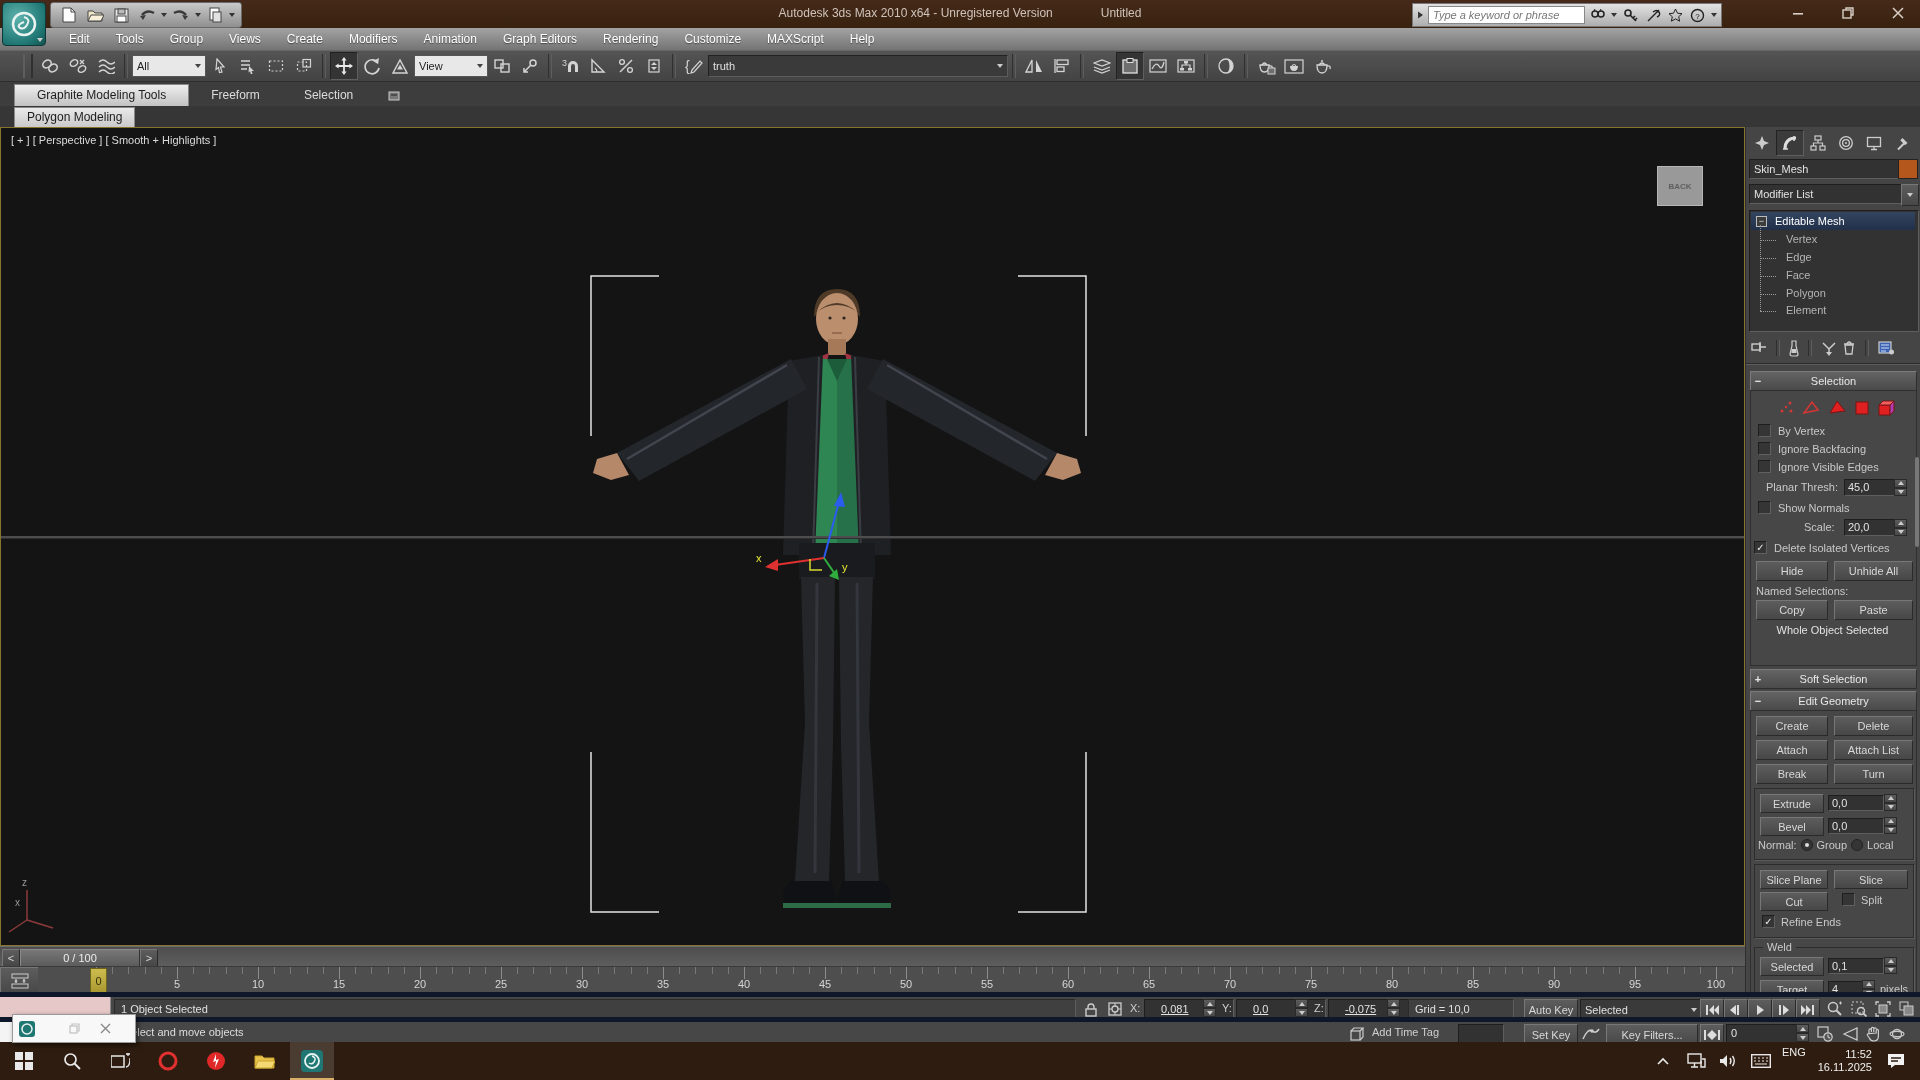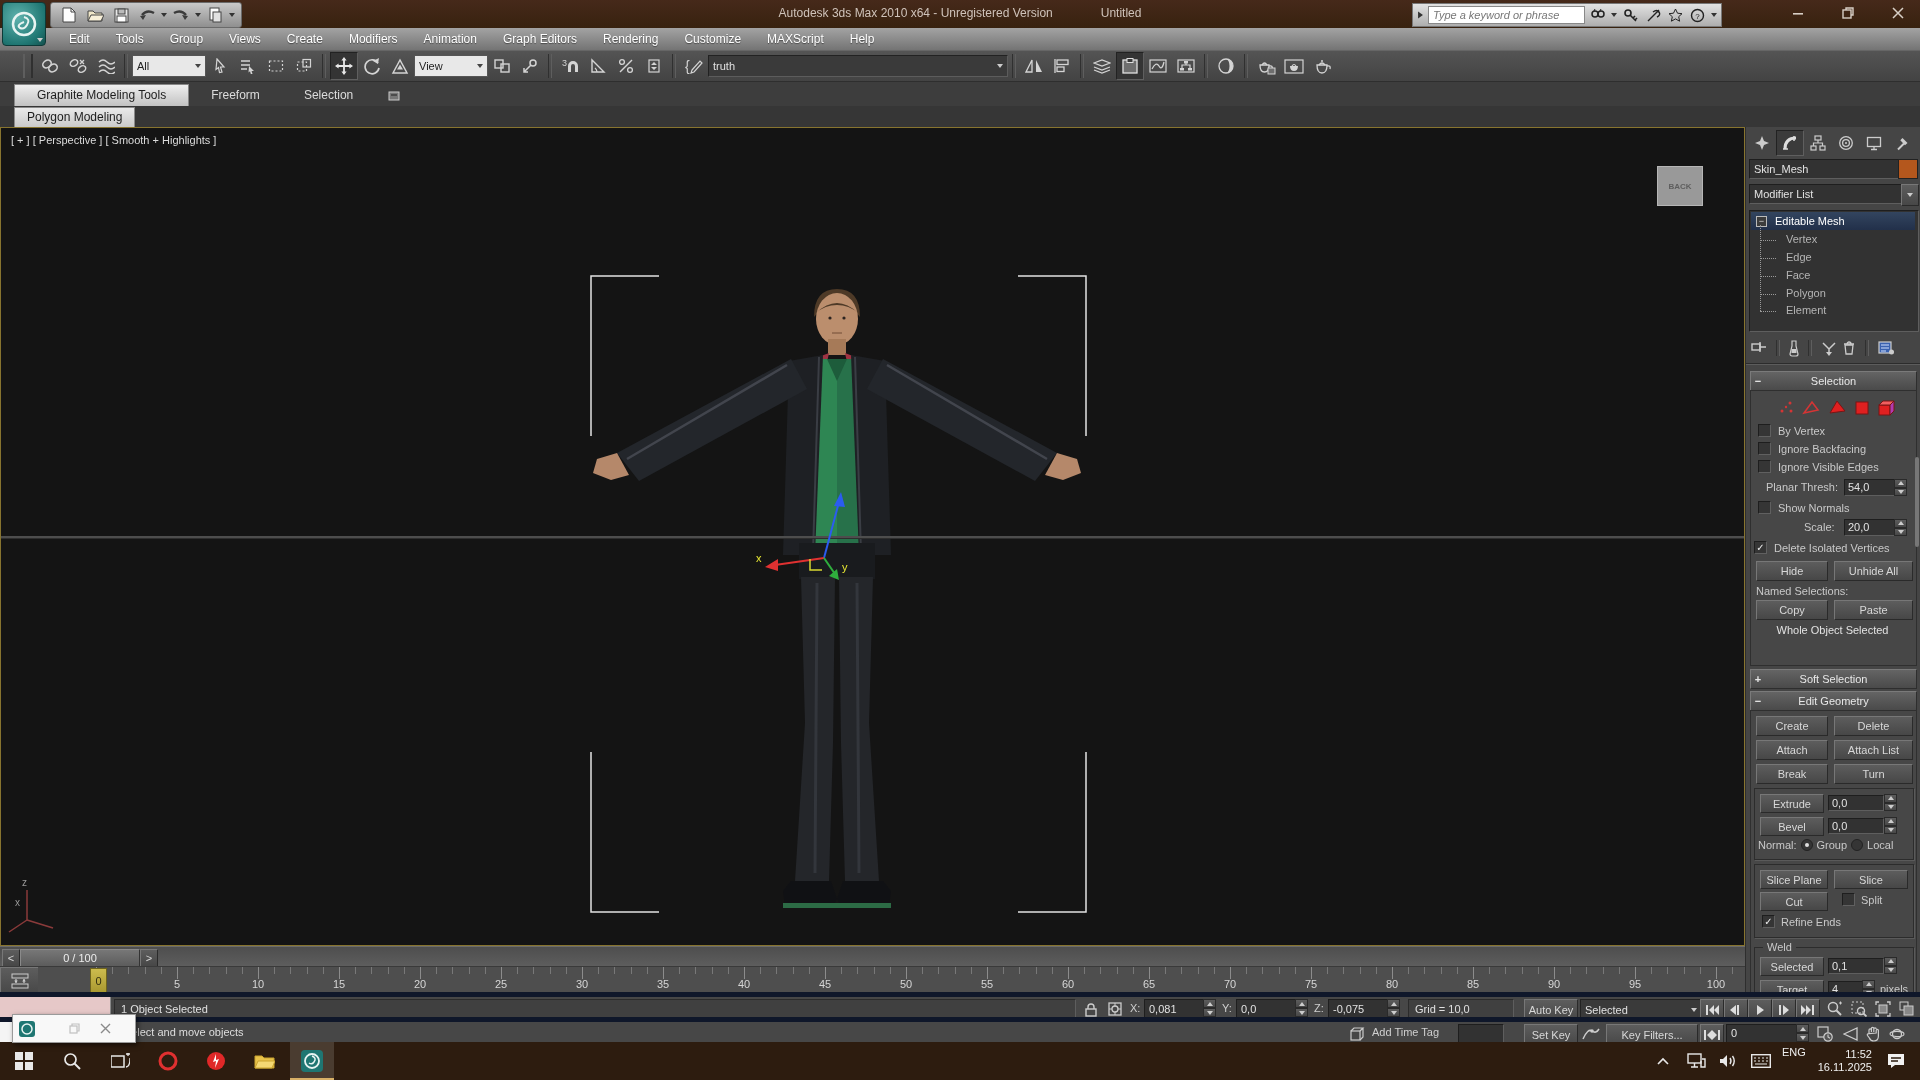--- a/index.html
+++ b/index.html
@@ -94,21 +94,21 @@
   .rnum{position:absolute;top:11px;transform:translateX(-50%);color:#d6d6d6;font-size:11px;}
   .marker{left:52px;top:1px;width:15px;height:24px;background:linear-gradient(#cdbc4e,#a8982f);
     border:1px solid #6f641c;color:#332f10;text-align:center;line-height:24px;font-size:11px;}
   
   .statusrow{left:0;width:1920px;height:25px;background:#474747;border-top:5px solid #0f172a;box-sizing:border-box;}
   .listener-pink{left:0;top:0;width:110px;height:24px;background:#e6c8c8;border-right:1px solid #888;}
   .listener-white{left:0;top:0;width:110px;height:24px;background:#f4f4f4;border-right:1px solid #888;}
   .statfield{top:2px;height:19px;background:#404040;border:1px solid;border-color:#2b2b2b #5e5e5e #5e5e5e #2b2b2b;
     color:#e0e0e0;line-height:19px;padding:0 6px;}
   .coordlbl{top:5px;color:#cfcfcf;}
-  .coordfield{top:2px;width:56px;height:18px;line-height:18px;padding:0 4px;}
+  .coordfield{top:2px;width:56px;height:18px;line-height:18px;padding:0 16px;text-decoration:underline;}
   .sbtn{top:2px;height:20px;}
   .navbtn{top:2px;width:22px;height:20px;display:flex;align-items:center;justify-content:center;}
   
   .popup{left:12px;top:1014px;width:122px;height:27px;background:#f8f8f8;border:1px solid #9a9a9a;
     box-shadow:2px 2px 5px rgba(0,0,0,.5);z-index:60;display:flex;align-items:center;}
   .taskbar{left:0;top:1042px;width:1920px;height:38px;background:#2d1c0f;z-index:50;}
   .tk-slot{top:0;width:44px;height:38px;display:flex;align-items:center;justify-content:center;}
   .tk-slot.active{background:rgba(255,255,255,.14);box-shadow:inset 0 -2px 0 #d8b067;}
   .tk-right{color:#eee;font-size:11px;}
   .clockblk{text-align:right;line-height:13px;color:#f0f0f0;font-size:11px;}
@@ -668,21 +668,21 @@
     <div class="abs" style="left:12px;top:315px;display:flex;align-items:center;gap:7px">
       <span class="chk"></span>
         <span class="lbl">Ignore Backfacing</span>
     </div>
     <div class="abs" style="left:12px;top:333px;display:flex;align-items:flex-end;gap:7px">
       <span class="chk"></span>
         <span class="lbl">Ignore Visible Edges</span>
     </div>
     <div class="abs" style="left:10px;top:352px;width:155px;height:18px">
       <span class="lbl abs" style="left:10px;top:2px">Planar Thresh:</span>
-      <span class="sunken abs" style="left:88px;top:0;width:44px;height:15px;line-height:15px;padding:0 3px">54,0</span>
+      <span class="sunken abs" style="left:88px;top:0;width:44px;height:15px;line-height:15px;padding:0 3px">45,0</span>
       <span class="spin abs" style="left:138px;top:0;height:17px">
           <div>
             <span class="tri-up"></span>
           </div>
           <div>
             <span class="tri-down"></span>
           </div>
         </span>
     </div>
     <div class="abs" style="left:12px;top:374px;display:flex;align-items:center;gap:7px">

